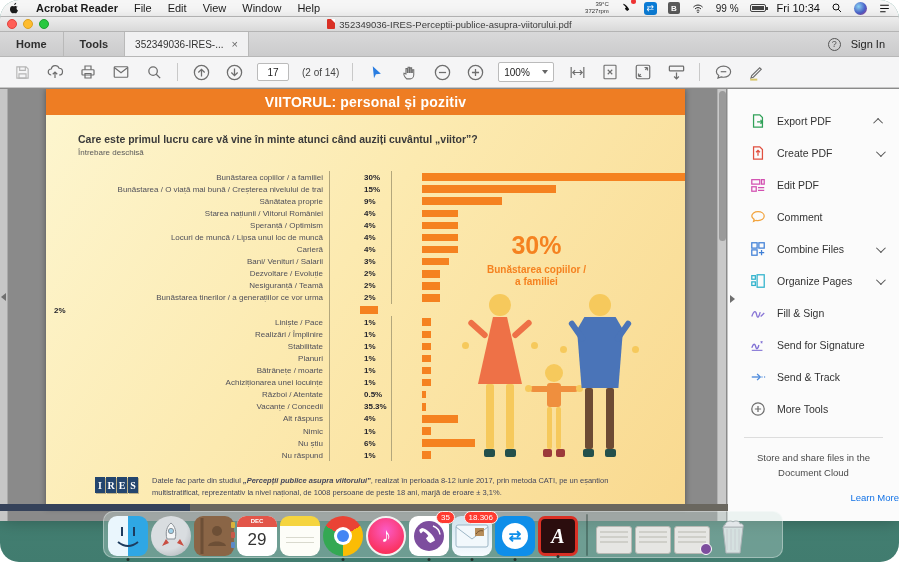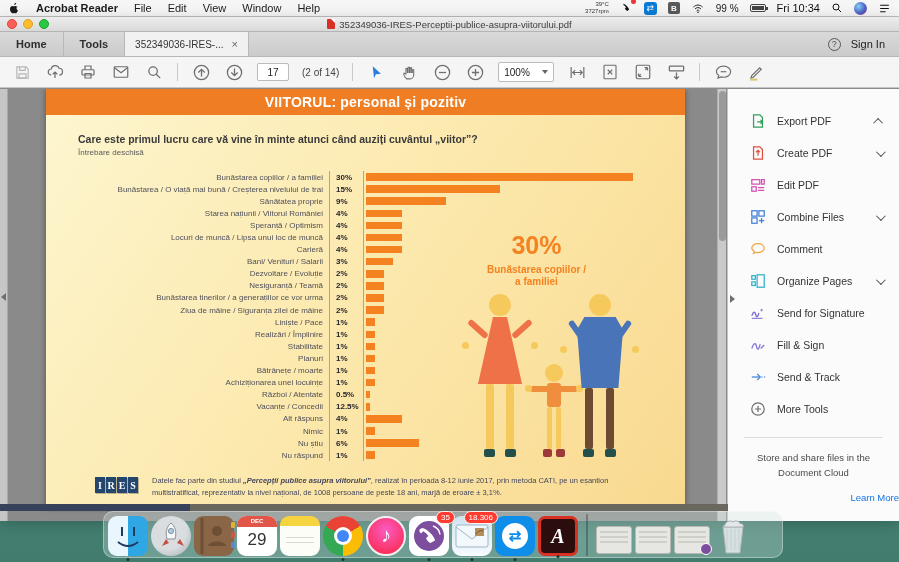--- a/index.html
+++ b/index.html
@@ -1,17 +1,17 @@
 <!DOCTYPE html>
 <html><head>
 <meta charset="utf-8">
 <style>
   * { margin:0; padding:0; box-sizing:border-box; }
   html,body { width:899px; height:562px; overflow:hidden; font-family:"Liberation Sans", sans-serif; }
-  .screen { position:relative; width:899px; height:562px; background:linear-gradient(180deg,#55968a 0%, #4a897b 60%, #417c6f 100%); overflow:hidden; }
+  .screen { position:relative; width:899px; height:562px; background:linear-gradient(180deg,#55968a 0%, #4a897b 60%, #417c6f 100%); overflow:hidden;border-radius:19px; }
 
   
   .menubar { position:absolute; left:0; top:0; width:899px; height:17px; background:#f6f6f6; border-bottom:1px solid #bdbdbd; display:flex; align-items:center; font-size:11px; color:#1c1c1c; padding:0 8px; }
   .mb-left { display:flex; align-items:center; gap:16px; }
   .apple { width:12px; height:14px; display:inline-flex; }
   .mb-app { font-weight:bold; }
   .mb-item { cursor:default; }
   .mb-right { margin-left:auto; display:flex; align-items:center; gap:11px; }
   .temp-block { font-size:6px; line-height:7px; text-align:right; color:#333; }
   .st-ico { display:inline-flex; align-items:center; height:14px; }
@@ -60,21 +60,21 @@
   .doc-area { position:relative; width:719px; background:#8a8a8a; overflow:hidden; }
   .v-scroll { position:absolute; right:1px; top:0; width:9px; height:100%; background:#c9c9c9; border-left:1px solid #b0b0b0; }
   .v-handle { position:absolute; left:1px; top:2px; width:7px; height:150px; background:#9a9a9a; border-radius:4px; }
 
   .page { position:absolute; left:38px; top:0; width:639px; height:419px; background:linear-gradient(125deg,#fdf6d0 0%, #fceab0 45%, #f9d98f 100%); box-shadow:0 0 6px rgba(0,0,0,.4); overflow:hidden; }
   .banner { height:26px; background:#ee7d23; color:#fff; font-weight:bold; font-size:14px; display:flex; align-items:center; justify-content:center; letter-spacing:.2px; }
   .question { position:absolute; left:32px; top:44px; font-size:10.5px; font-weight:bold; color:#3a3a3a; }
   .question-sub { position:absolute; left:32px; top:59px; font-size:8px; color:#5a5a5a; }
 
   #chart { position:absolute; left:2px; top:82px; right:10px; }
-  .crow { display:grid; grid-template-columns:282px 34px 1fr; height:12.1px; align-items:center; }
+  .crow { display:grid; grid-template-columns:282px 34px 1fr; height:12.1px; align-items:center;gap:28px; }
   .clabel { font-size:8px; color:#50505a; text-align:right; padding-right:6px; border-right:1px solid #b3a77c; height:100%; display:flex; align-items:center; justify-content:flex-end; white-space:nowrap; }
   .cval { font-size:8px; font-weight:bold; color:#25252d; padding-left:6px; border-right:1px solid #b3a77c; height:100%; display:flex; align-items:center; }
   .cbarcell { height:100%; display:flex; align-items:center; padding-left:2px; }
   .cbar { display:block; height:7.5px; background:#f58220; }
 
   .callout { position:absolute; left:368px; top:142px; width:245px; text-align:center; color:#f58220; }
   .callout-val { font-size:25px; font-weight:bold; }
   .callout-lb { font-size:10px; font-weight:bold; line-height:12px; margin-top:4px; }
 
   
@@ -427,21 +427,20 @@
                 </span>
               </div>
               <div class="crow">
                 <span class="clabel">Bunăstarea tinerilor / a generațiilor ce vor urma</span>
                 <span class="cval">2%</span>
                 <span class="cbarcell">
                   <i class="cbar" style="width: 17.8px; background: rgb(245, 130, 32);"></i>
                 </span>
               </div>
               <div class="crow">
-                <span class="clabel">Ziua de mâine / Siguranța zilei de mâine</span>
                 <span class="cval">2%</span>
                 <span class="cbarcell">
                   <i class="cbar" style="width: 17.8px; background: rgb(245, 130, 32);"></i>
                 </span>
               </div>
               <div class="crow">
                 <span class="clabel">Liniște / Pace</span>
                 <span class="cval">1%</span>
                 <span class="cbarcell">
                   <i class="cbar" style="width: 8.9px; background: rgb(245, 130, 32);"></i>
@@ -484,21 +483,21 @@
               </div>
               <div class="crow">
                 <span class="clabel">Război / Atentate</span>
                 <span class="cval">0.5%</span>
                 <span class="cbarcell">
                   <i class="cbar" style="width: 4.45px; background: rgb(245, 130, 32);"></i>
                 </span>
               </div>
               <div class="crow">
                 <span class="clabel">Vacanțe / Concedii</span>
-                <span class="cval">12.5%</span>
+                <span class="cval">35.3%</span>
                 <span class="cbarcell">
                   <i class="cbar" style="width: 3.56px; background: rgb(245, 130, 32);"></i>
                 </span>
               </div>
               <div class="crow">
                 <span class="clabel">Alt răspuns</span>
                 <span class="cval">4%</span>
                 <span class="cbarcell">
                   <i class="cbar" style="width: 35.6px; background: rgb(245, 130, 32);"></i>
                 </span>
@@ -619,67 +618,67 @@
                 <svg viewBox="0 0 18 18" width="16" height="16" fill="none" stroke="#d24fb0" stroke-width="1.4">
                   <rect x="2" y="3" width="9" height="5"></rect>
                   <rect x="2" y="11" width="5" height="5"></rect>
                   <path d="M9 12h7m-7 3h7M13 3h3v5h-3z"></path>
                 </svg>
               </span>
               <span class="sb-lb">Edit PDF</span>
             </div>
             <div class="sb-item">
               <span class="sb-ic">
+                <svg viewBox="0 0 18 18" width="16" height="16" fill="none" stroke="#f2a33c" stroke-width="1.4">
+                  <path d="M9 3c4 0 7 2.2 7 5s-3 5-7 5c-.8 0-1.5-.1-2.2-.3L4 14l.7-2.4C3.6 10.7 2 9.9 2 8c0-2.8 3-5 7-5z"></path>
+                </svg>
+              </span>
+              <span class="sb-lb">Comment</span>
+            </div>
+            <div class="sb-item">
+              <span class="sb-ic">
                 <svg viewBox="0 0 18 18" width="16" height="16" fill="none" stroke="#3f7fd6" stroke-width="1.4">
                   <rect x="2" y="2" width="6" height="6"></rect>
                   <rect x="10" y="2" width="6" height="6"></rect>
                   <rect x="2" y="10" width="6" height="6"></rect>
                   <path d="M13 10v6m-3-3h6"></path>
                 </svg>
               </span>
               <span class="sb-lb">Combine Files</span>
               <span class="sb-cv cv-down"></span>
             </div>
             <div class="sb-item">
               <span class="sb-ic">
-                <svg viewBox="0 0 18 18" width="16" height="16" fill="none" stroke="#f2a33c" stroke-width="1.4">
-                  <path d="M9 3c4 0 7 2.2 7 5s-3 5-7 5c-.8 0-1.5-.1-2.2-.3L4 14l.7-2.4C3.6 10.7 2 9.9 2 8c0-2.8 3-5 7-5z"></path>
-                </svg>
-              </span>
-              <span class="sb-lb">Comment</span>
-            </div>
-            <div class="sb-item">
-              <span class="sb-ic">
                 <svg viewBox="0 0 18 18" width="16" height="16" fill="none" stroke="#2fb2cc" stroke-width="1.4">
                   <rect x="8" y="2" width="8" height="14"></rect>
                   <rect x="2" y="3" width="4" height="4"></rect>
                   <rect x="2" y="10" width="4" height="4"></rect>
                 </svg>
               </span>
               <span class="sb-lb">Organize Pages</span>
               <span class="sb-cv cv-down"></span>
             </div>
             <div class="sb-item">
               <span class="sb-ic">
+                <svg viewBox="0 0 18 18" width="16" height="16" fill="none" stroke="#8a77d6" stroke-width="1.5">
+                  <path d="M2 13c2.5-7 4.5-7 5.5-2s2.5 2.5 4-3"></path>
+                  <path d="M12 13l4-4"></path>
+                </svg>
+              </span>
+              <span class="sb-lb">Fill &amp; Sign</span>
+            </div>
+            <div class="sb-item">
+              <span class="sb-ic">
                 <svg viewBox="0 0 18 18" width="16" height="16" fill="none" stroke="#7f6fd4" stroke-width="1.5">
                   <path d="M2 12c2-5 3.5-5 4.5-1s2.5 2 3.5-2"></path>
                   <path d="M2 15h12" stroke-width="1.2"></path>
                   <path d="M12 5l2 2m0-2l-2 2" stroke-width="1.2"></path>
                 </svg>
               </span>
               <span class="sb-lb">Send for Signature</span>
-            </div>
-            <div class="sb-item">
-              <span class="sb-ic">
-                <svg viewBox="0 0 18 18" width="16" height="16" fill="none" stroke="#8a77d6" stroke-width="1.5">
-                  <path d="M2 13c2.5-7 4.5-7 5.5-2s2.5 2.5 4-3"></path>
-                  <path d="M12 13l4-4"></path>
-                </svg>
-              </span>
-              <span class="sb-lb">Fill &amp; Sign</span>
             </div>
             <div class="sb-item">
               <span class="sb-ic">
                 <svg viewBox="0 0 18 18" width="16" height="16" fill="none" stroke="#4a89dc" stroke-width="1.5">
                   <path d="M2 9h9"></path>
                   <path d="M8 5.5L11.5 9 8 12.5"></path>
                   <path d="M13 9h1m2 0h1" stroke-dasharray="1.5 1.8"></path>
                 </svg>
               </span>
               <span class="sb-lb">Send &amp; Track</span>

